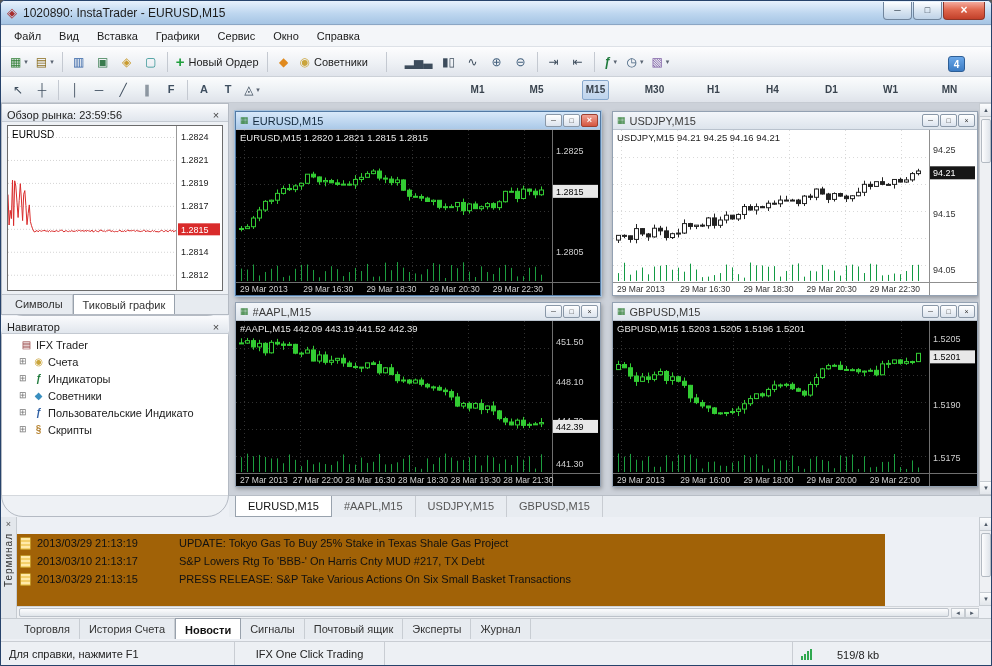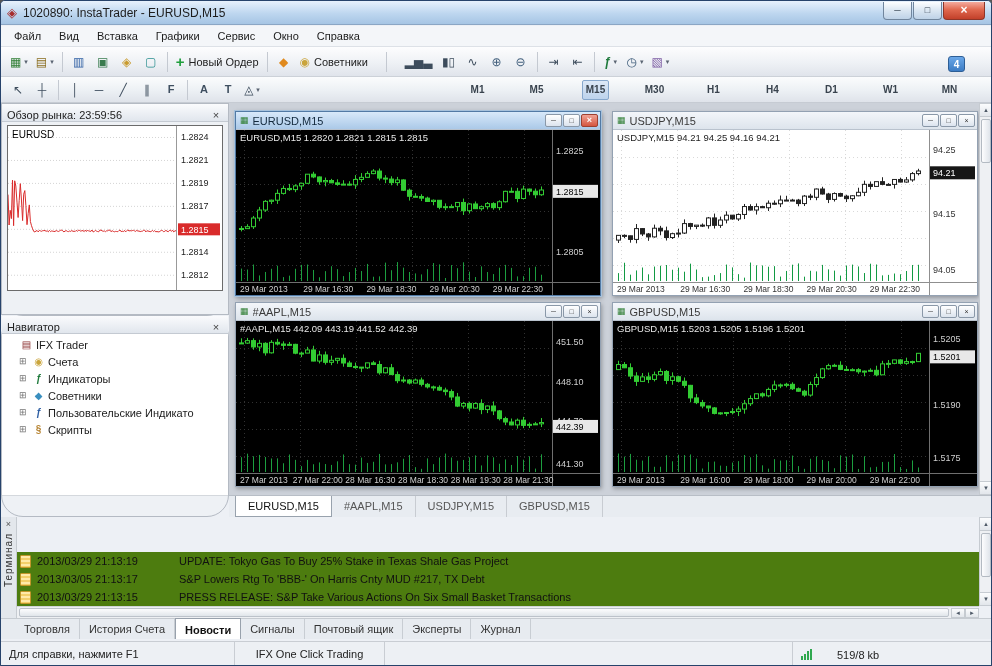--- a/index.html
+++ b/index.html
@@ -133,21 +133,21 @@
   
   .term-side{position:absolute;left:0;top:516px;width:16px;height:122px;background:#e3e7ec;
     border-right:1px solid #c6cbd1;display:flex;flex-direction:column;align-items:center;}
   .term-close{font-size:9px;color:#555;margin:2px 0 4px 0;}
   .term-vlabel{writing-mode:vertical-rl;transform:rotate(180deg);font-size:10px;color:#333;letter-spacing:1px;}
   .term-head{position:absolute;left:16px;top:516px;width:962px;height:17px;display:flex;
     background:linear-gradient(#fcfdfe,#e8ebef);border-bottom:1px solid #c9ced4;font-size:11px;color:#333;}
   .th-cell{display:flex;align-items:center;border-right:1px solid #d0d4d9;}
   .th-time{width:164px;padding-left:20px;}
   .th-topic{flex:1;padding-left:6px;}
-  .term-rows{position:absolute;left:16px;top:551px;width:962px;height:72px;background:#4d7c0f;overflow:hidden;}
+  .term-rows{position:absolute;left:16px;top:533px;width:868px;height:72px;background:#a16207;overflow:hidden;}
   .t-row{height:18px;display:flex;align-items:center;font-size:11px;color:#111;}
   .news-ic{width:11px;height:13px;margin-left:3px;border:1px solid #c2962a;border-radius:1px;
     background:repeating-linear-gradient(#ffe9a8 0 2px,#f3cf6a 2px 4px);}
   .t-time{width:144px;padding-left:6px;white-space:nowrap;}
   .t-topic{padding-left:4px;white-space:nowrap;}
   .term-tabs{position:absolute;left:0;top:617px;width:992px;height:21px;background:#e7ebf0;
     border-top:1px solid #c6cbd1;display:flex;padding-left:14px;align-items:stretch;}
   .term-tabs .ptab{padding-top:4px;text-align:center;}
   .term-tabs .ptab.active{font-weight:bold;color:#111;padding-top:5px;}
 
@@ -331,20 +331,24 @@
           <text x="4" y="12" fill="#000" font-size="10">EURUSD</text>
           <text x="173" y="14.48" fill="#222" font-size="9">1.2824</text>
           <text x="173" y="37.44" fill="#222" font-size="9">1.2821</text>
           <text x="173" y="60.4" fill="#222" font-size="9">1.2819</text>
           <text x="173" y="83.36" fill="#222" font-size="9">1.2817</text>
           <rect x="170" y="97.32000000000001" width="42" height="12" fill="#d92b2b"></rect>
           <text x="173" y="107.32000000000001" fill="#fff" font-size="9">1.2815</text>
           <text x="173" y="129.28" fill="#222" font-size="9">1.2814</text>
           <text x="173" y="152.24" fill="#222" font-size="9">1.2812</text>
         </svg></div>
+    <div class="panel-tabs" id="mwtabs" data-name="market-watch-tabs">
+        <div class="ptab" data-name="market-watch-tab-symbols">Символы</div>
+        <div class="ptab active" data-name="market-watch-tab-tick-chart">Тиковый график</div>
+      </div>
   </div>
 
   <div class="panel nav" data-name="navigator-panel">
     <div class="panel-title" data-name="navigator-header">
       <span data-name="navigator-title">Навигатор</span>
       <span class="panel-close" data-name="navigator-close-button">×</span>
     </div>
     <div class="nav-tree" id="navtree" data-name="navigator-tree">
         <div class="tree-row" data-name="navigator-item-ifx-trader">
           <span class="tree-expand" data-name="tree-indent"></span>
@@ -1166,21 +1170,21 @@
     <span class="term-vlabel" data-name="terminal-label">Терминал</span>
   </div>
   <div class="term-rows" id="termrows" data-name="terminal-news-list">
       <div class="t-row" data-name="news-row">
         <span class="news-ic" data-name="news-icon"></span>
         <span class="t-time" data-name="news-time">2013/03/29 21:13:19</span>
         <span class="t-topic" data-name="news-topic">UPDATE: Tokyo Gas To Buy 25% Stake in Texas Shale Gas Project</span>
       </div>
       <div class="t-row" data-name="news-row">
         <span class="news-ic" data-name="news-icon"></span>
-        <span class="t-time" data-name="news-time">2013/03/05 21:13:17</span>
+        <span class="t-time" data-name="news-time">2013/03/10 21:13:17</span>
         <span class="t-topic" data-name="news-topic">S&amp;P Lowers Rtg To 'BBB-' On Harris Cnty MUD #217, TX Debt</span>
       </div>
       <div class="t-row" data-name="news-row">
         <span class="news-ic" data-name="news-icon"></span>
         <span class="t-time" data-name="news-time">2013/03/29 21:13:15</span>
         <span class="t-topic" data-name="news-topic">PRESS RELEASE: S&amp;P Take Various Actions On Six Small Basket Transactions</span>
       </div>
     </div>
 
   <div class="hscroll" data-name="terminal-hscrollbar">

